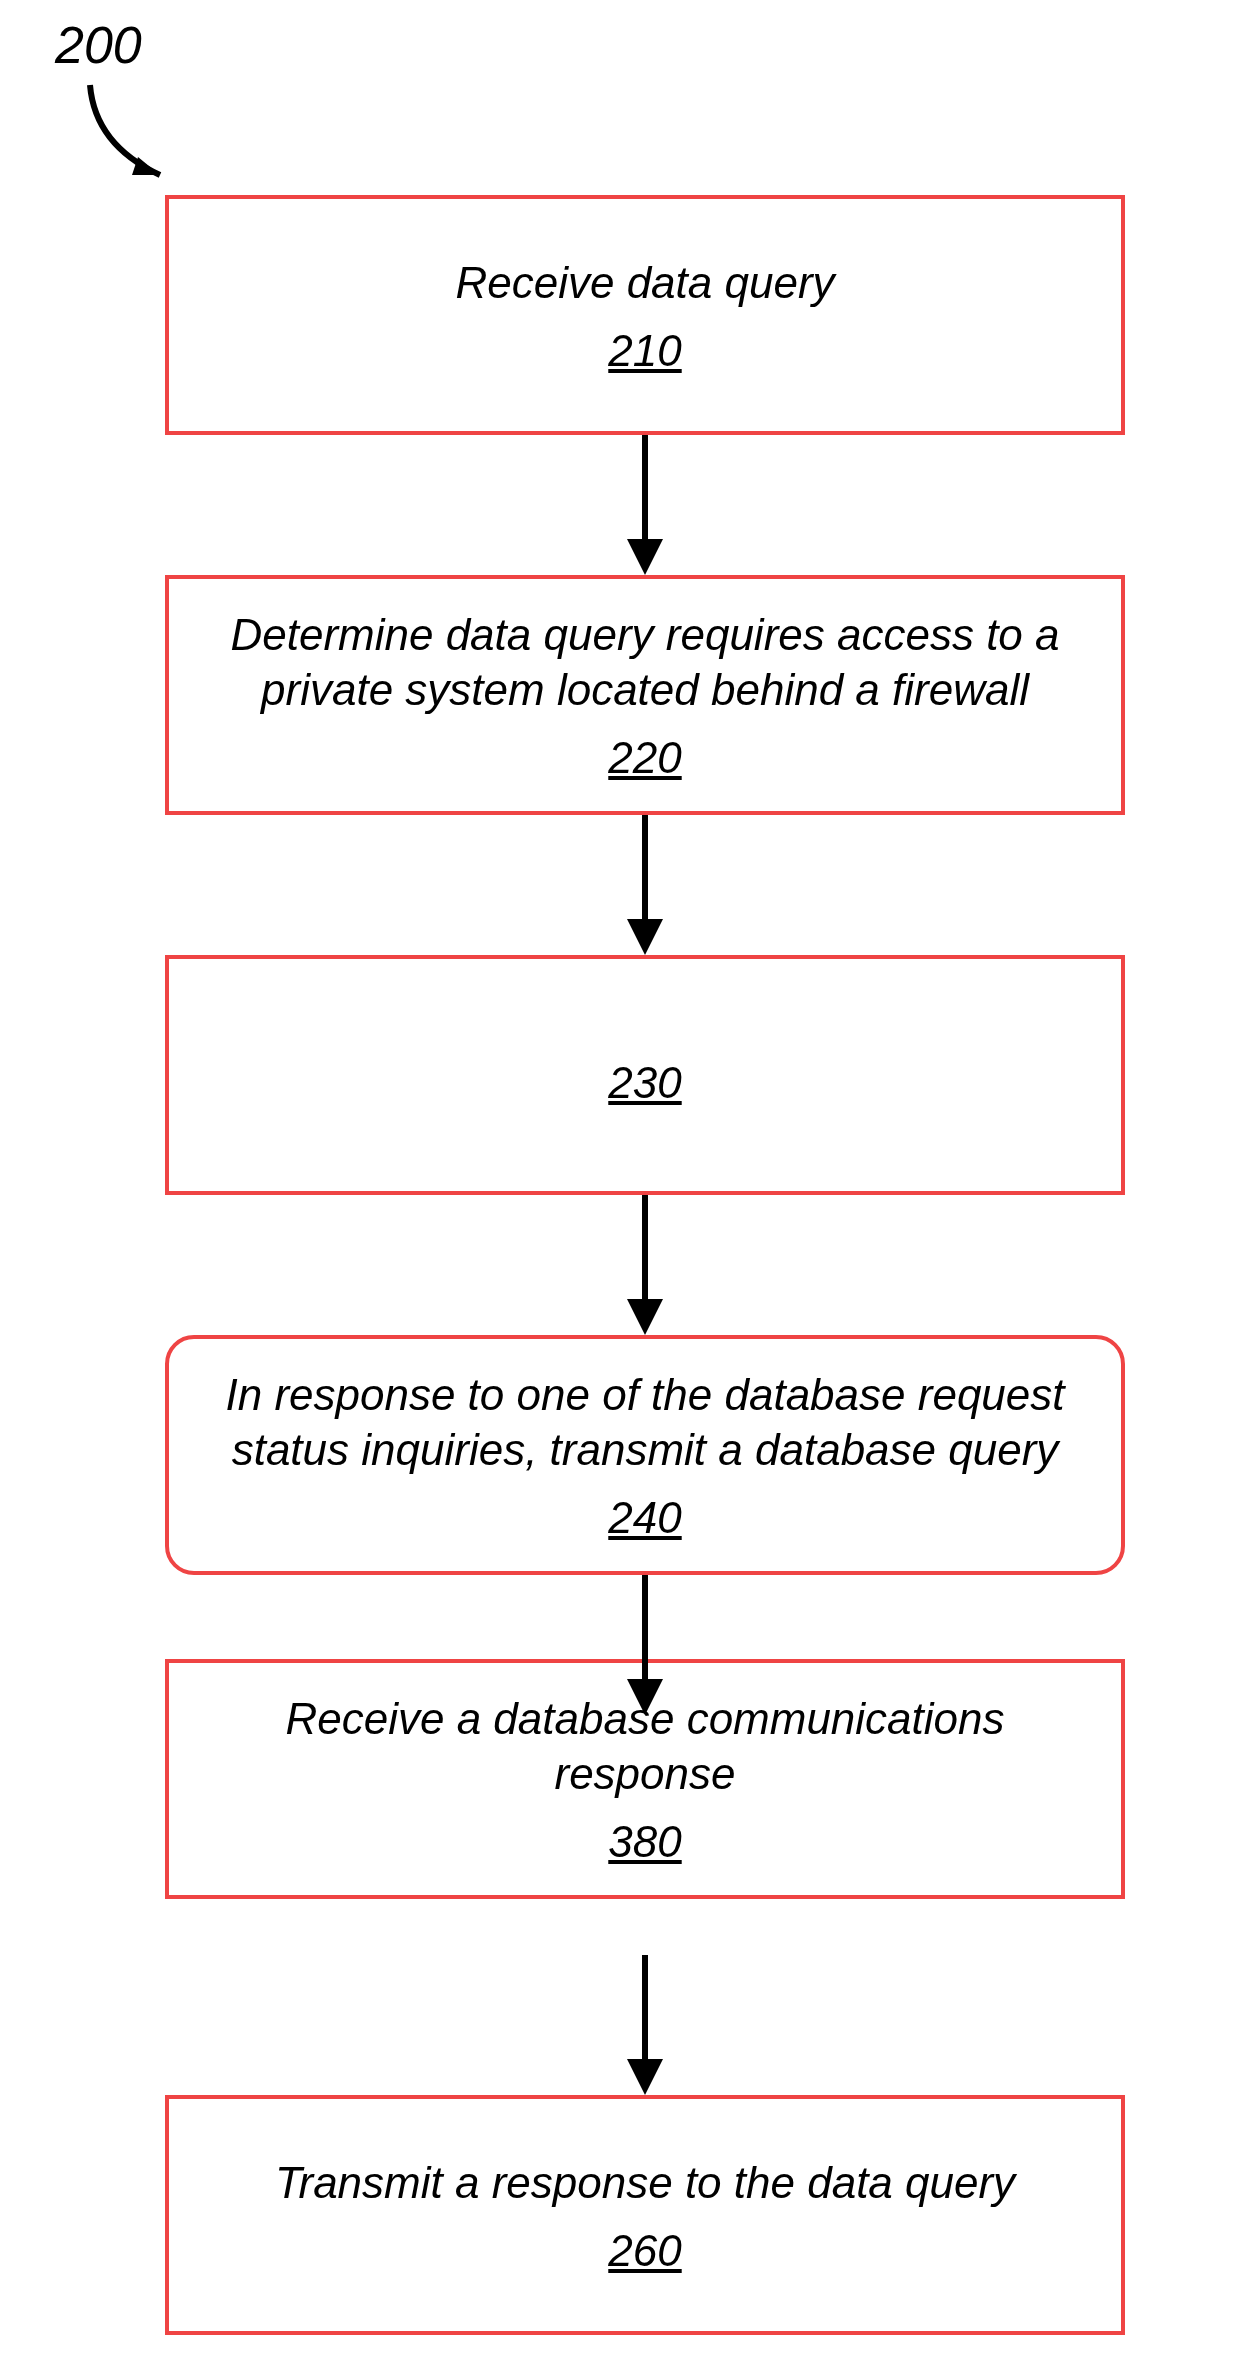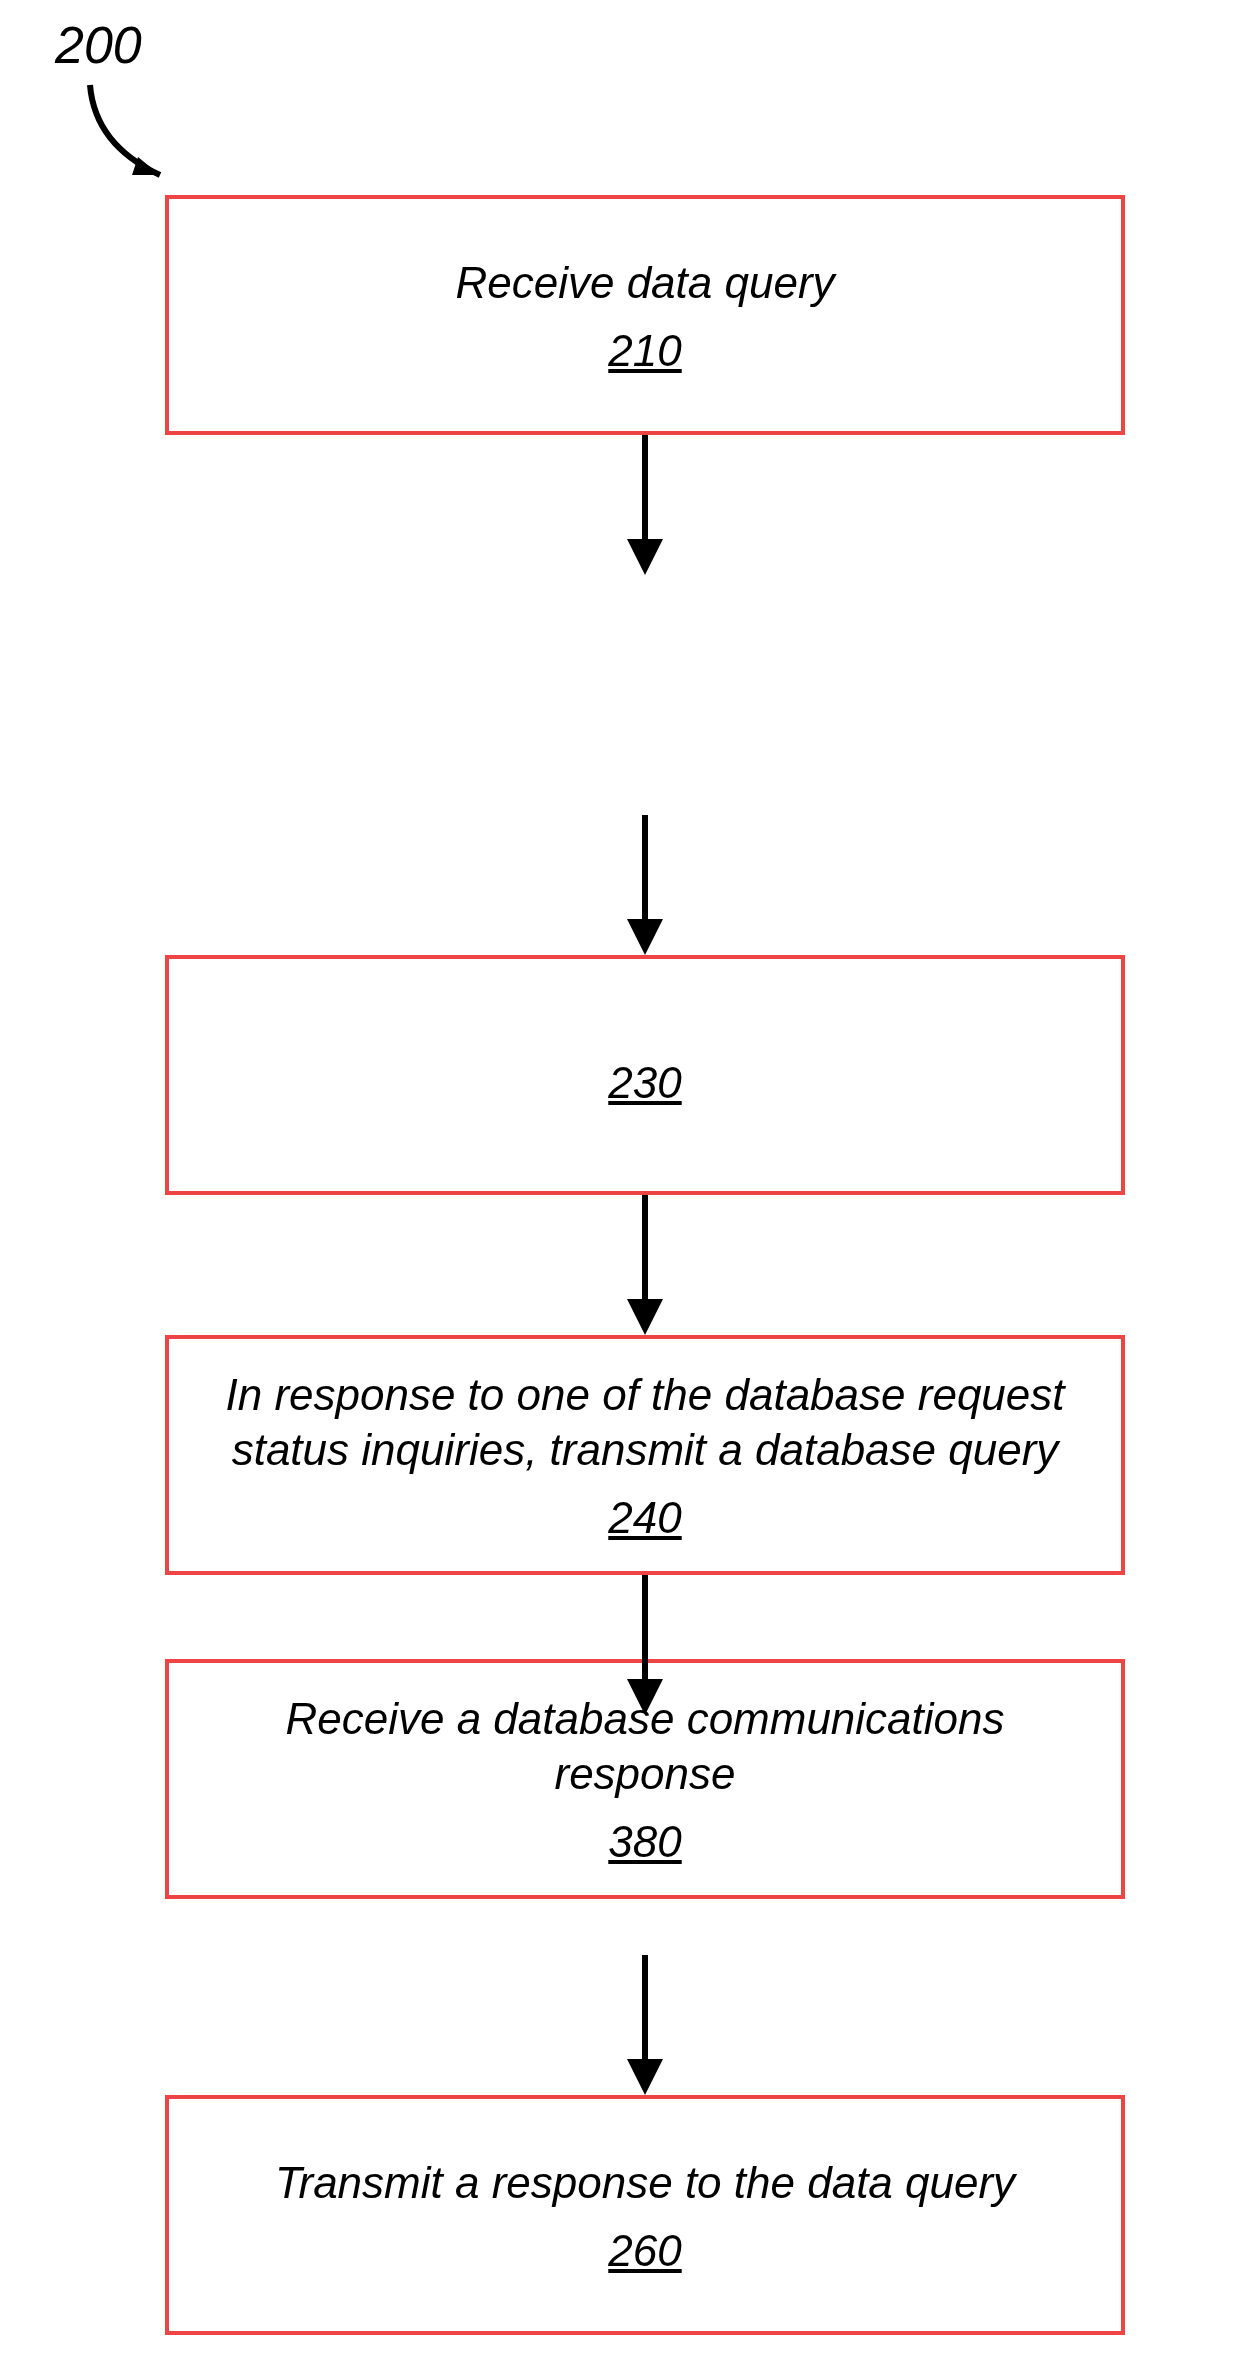--- a/index.html
+++ b/index.html
@@ -65,26 +65,30 @@
   <svg class="pointer-svg" style="left:70px; top:75px;" width="130" height="130">
     <path d="M20,10 Q25,70 90,100" stroke="#000" stroke-width="6" fill="none"></path>
     <polygon points="90,100 68,82 62,100" fill="#000"></polygon>
   </svg>
 
   <div class="step-box" style="left:165px; top:195px; width:960px; height:240px;">
     <div class="step-text">Receive data query</div>
     <div class="step-ref">210</div>
   </div>
 
+  <div class="step-box" style="left:165px; top:575px; width:960px; height:240px;">
+    <div class="step-text">Determine data query requires access to a private system located behind a firewall</div>
+    <div class="step-ref">220</div>
+  </div>
 
   <div class="step-box" style="left:165px; top:955px; width:960px; height:240px;">
     <div class="step-ref">230</div>
   </div>
 
-  <div class="step-box" style="left:165px; top:1335px; width:960px; height:240px;">
+  <div class="step-box" style="left:165px; top:1335px; width:960px; height:240px;border-radius:29px;">
     <div class="step-text">In response to one of the database request status inquiries, transmit a database query</div>
     <div class="step-ref">240</div>
   </div>
 
   <div class="step-box" style="left:165px; top:1659px; width:960px; height:240px;align-items:center;">
     <div class="step-text">Receive a database communications response</div>
     <div class="step-ref">380</div>
   </div>
 
   <div class="step-box" style="left:165px; top:2095px; width:960px; height:240px;text-align:center;">

